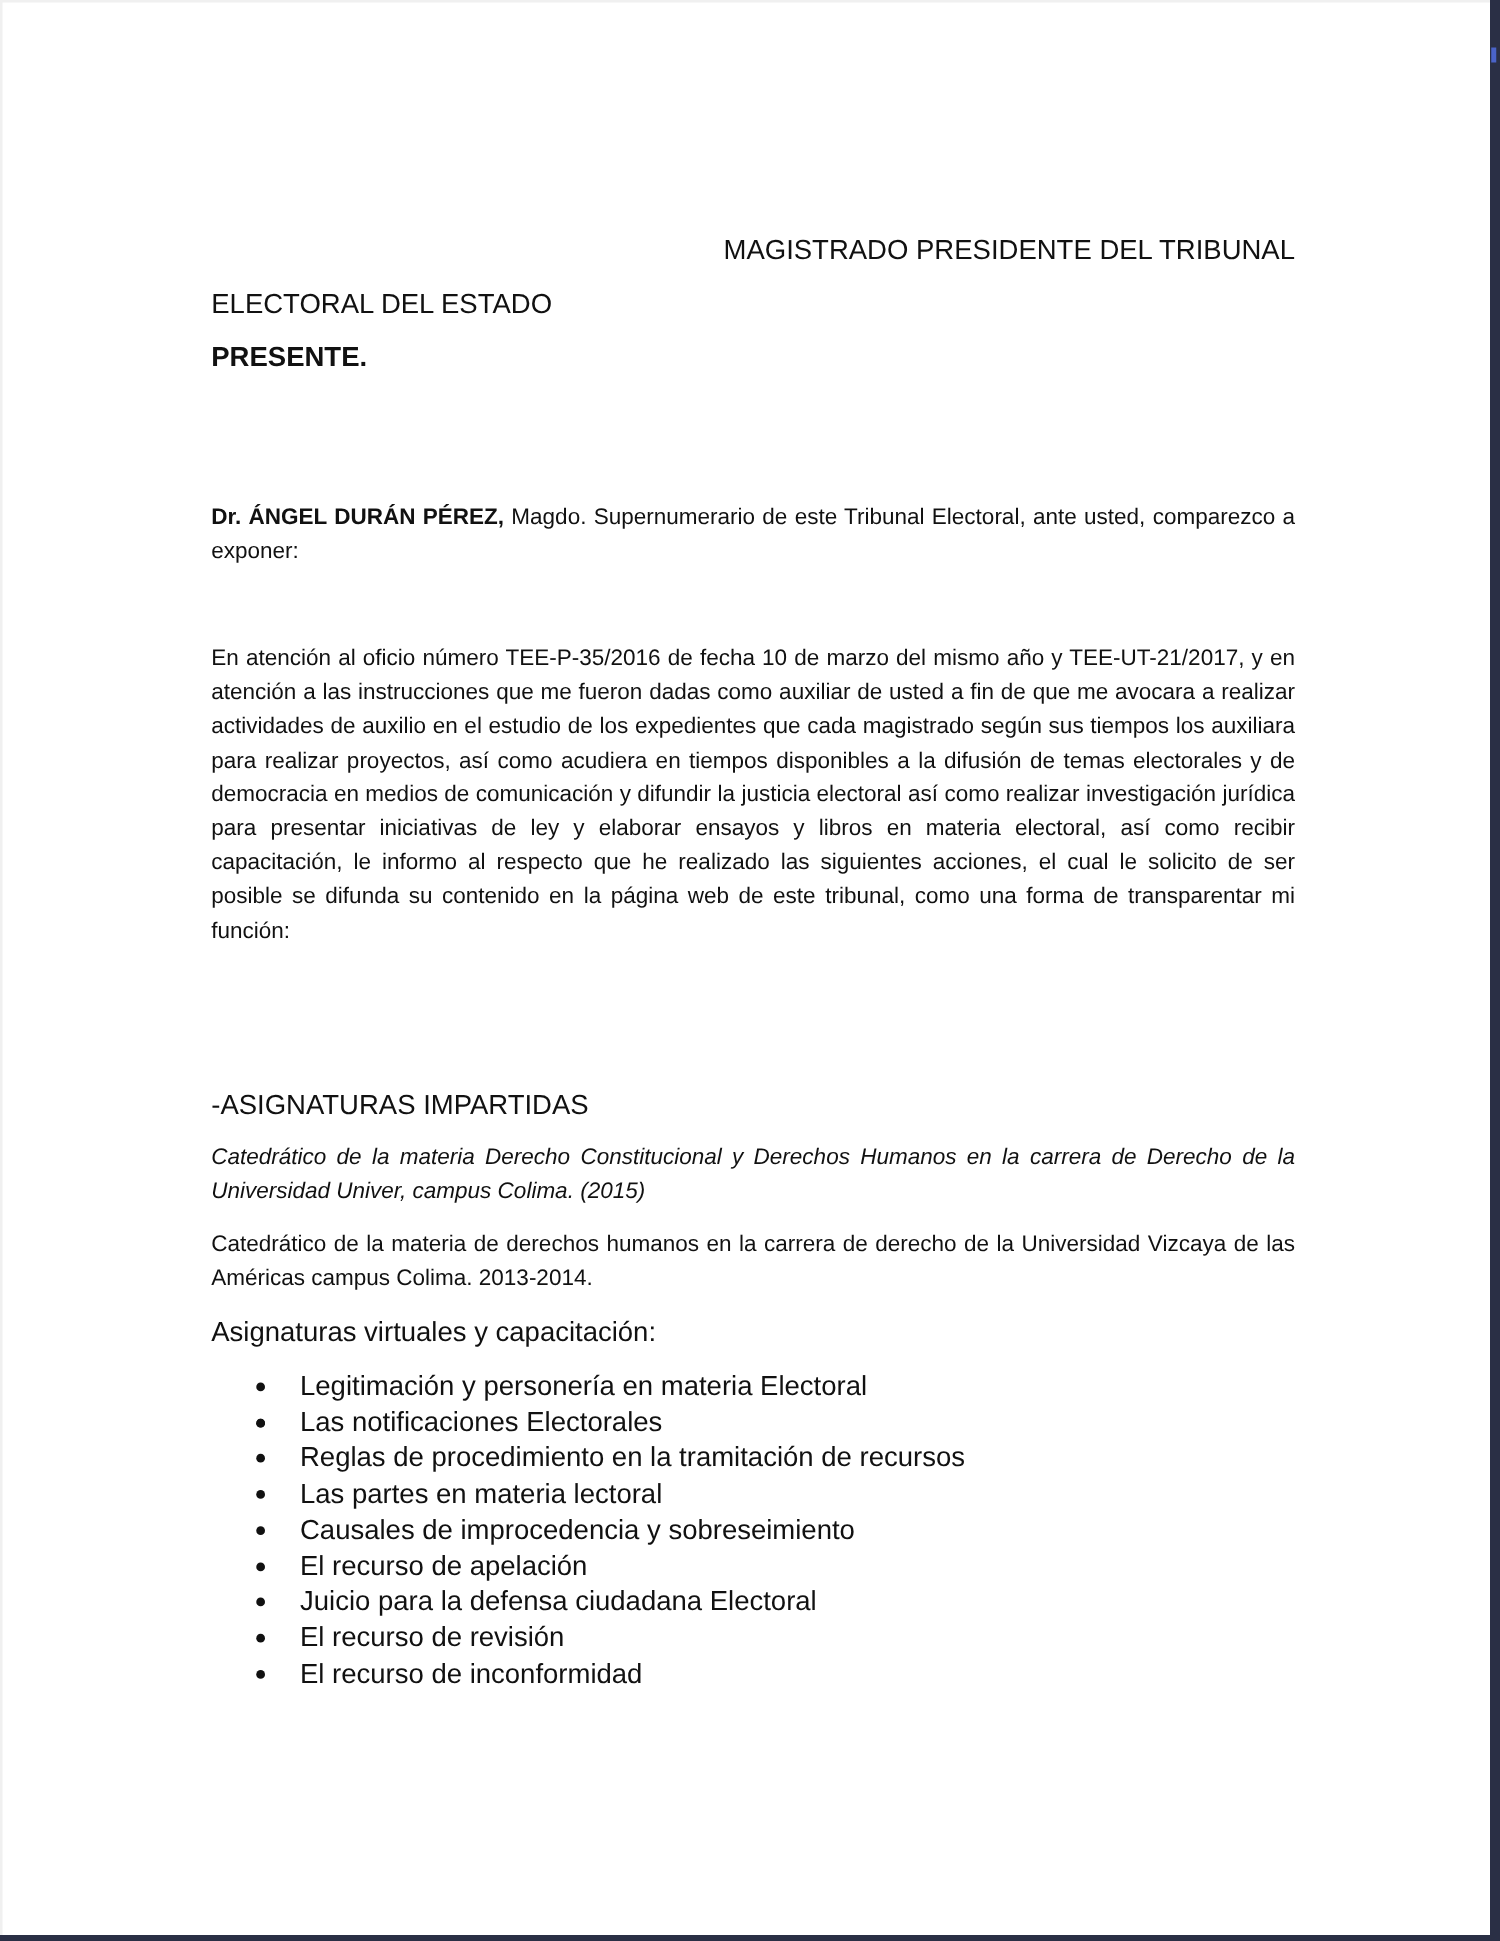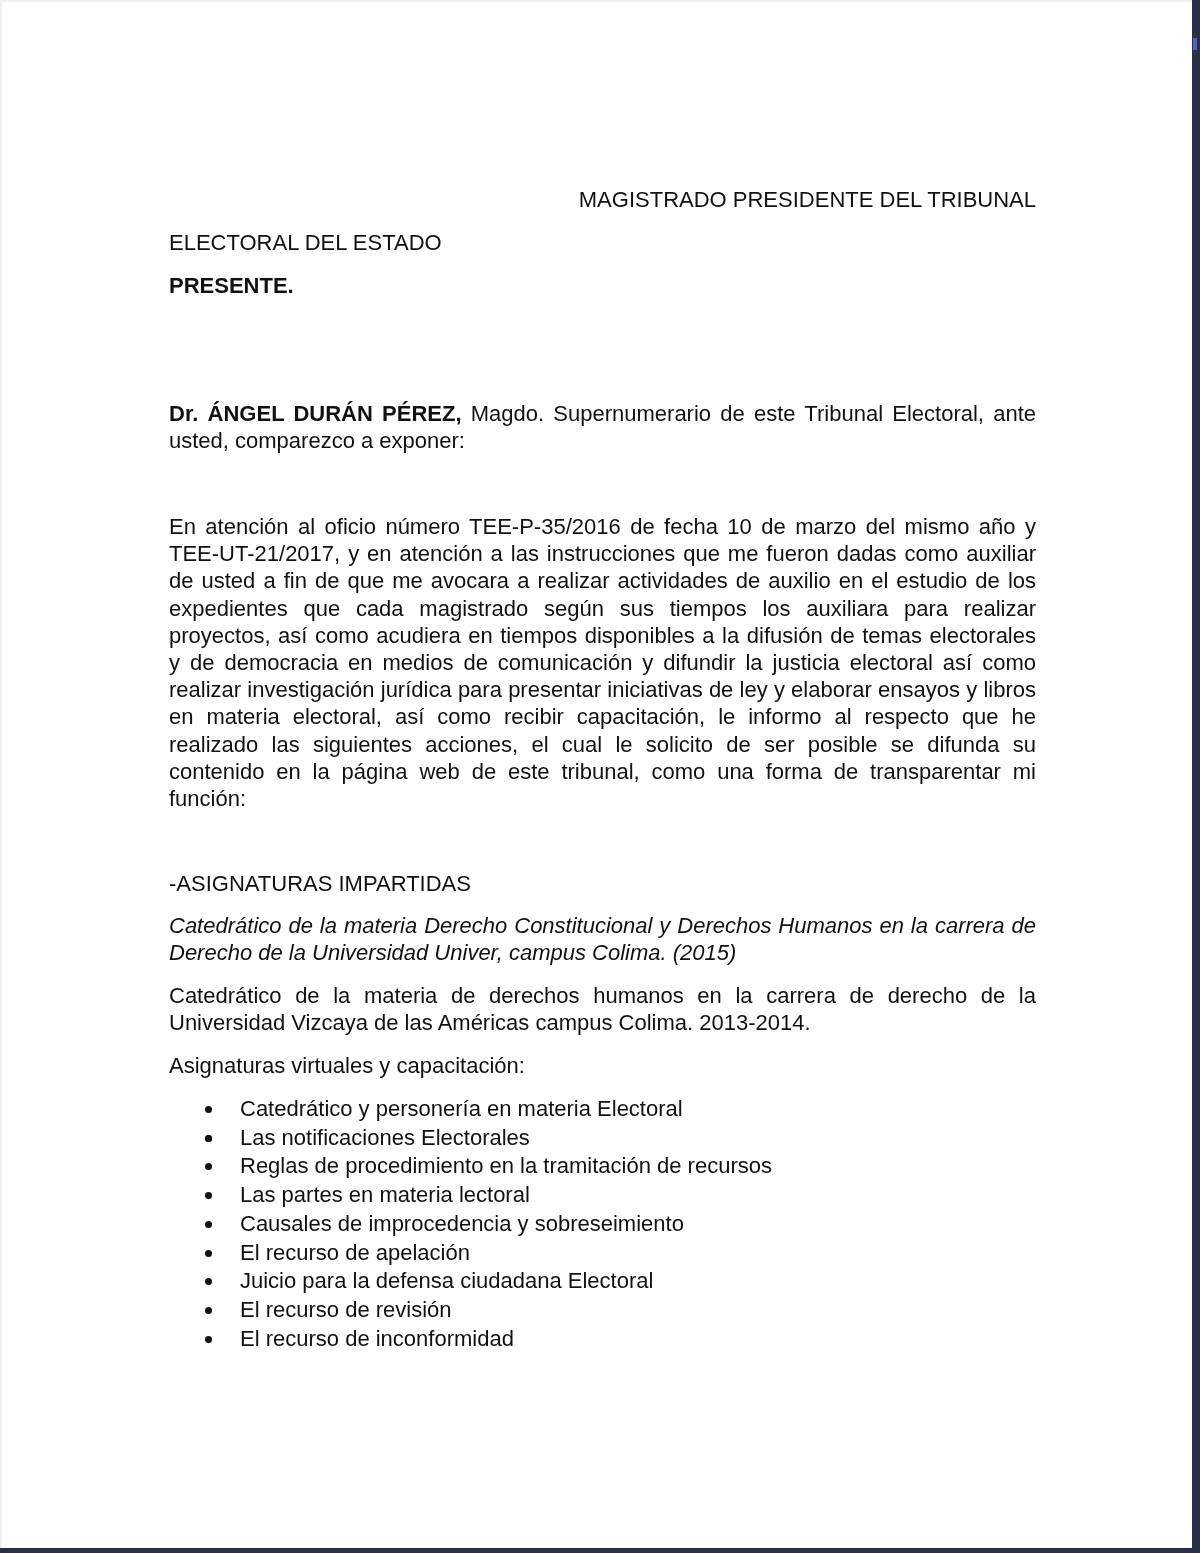--- a/index.html
+++ b/index.html
@@ -21,21 +21,21 @@
   }
   .right-edge .thumb {
     position:absolute; left:1px; top:38px; width:4px; height:12px; background:#4a63c8;
   }
   .bottom-edge {
     position:absolute; left:0; bottom:0; width:1200px; height:5px; background:#2a2f45;
   }
   .content { position:absolute; left:167px; width:867px; }
   .line { font-size:22px; line-height:27px; white-space:nowrap; }
   .bold { font-weight:bold; }
-  .para { font-size:22px; line-height:27.2px; text-align:justify; text-align-last:left; }
+  .para { font-size:18px; line-height:27.2px; text-align:justify; text-align-last:left; }
   .list { position:absolute; left:167px; top:1093px; margin:0; padding:0; list-style:none; }
   .list li { position:relative; font-size:22px; line-height:28.7px; padding-left:71px; white-space:nowrap; }
   .list li .bullet {
     position:absolute; left:36px; top:11px; width:7px; height:7px; border-radius:50%; background:#111;
   }
 </style>
 </head>
 <body>
 
 <div class="page">
@@ -49,21 +49,21 @@
   <div class="content para" style="top:511px;">En atención al oficio número TEE-P-35/2016 de fecha 10 de marzo del mismo año y TEE-UT-21/2017, y en atención a las instrucciones que me fueron dadas como auxiliar de usted a fin de que me avocara a realizar actividades de auxilio en el estudio de los expedientes que cada magistrado según sus tiempos los auxiliara para realizar proyectos, así como acudiera en tiempos disponibles a la difusión de temas electorales y de democracia en medios de comunicación y difundir la justicia electoral así como realizar investigación jurídica para presentar iniciativas de ley y elaborar ensayos y libros en materia electoral, así como recibir capacitación, le informo al respecto que he realizado las siguientes acciones, el cual le solicito de ser posible se difunda su contenido en la página web de este tribunal, como una forma de transparentar mi función:</div>
 
   <div class="content line" style="top:868px;">-ASIGNATURAS IMPARTIDAS</div>
 
   <div class="content para" style="top:910px;font-style:italic;">Catedrático de la materia Derecho Constitucional y Derechos Humanos en la carrera de Derecho de la Universidad Univer, campus Colima. (2015)</div>
   <div class="content para" style="top:980px;">Catedrático de la materia de derechos humanos en la carrera de derecho de la Universidad Vizcaya de las Américas campus Colima. 2013-2014.</div>
 
   <div class="content line" style="top:1050px;">Asignaturas virtuales y capacitación:</div>
 
   <ul class="list">
-    <li><span class="bullet"></span><span>Catedrático y personería en materia Electoral</span></li>
+    <li><span class="bullet"></span><span>Legitimación y personería en materia Electoral</span></li>
     <li><span class="bullet"></span></li>
     <li><span class="bullet"></span><span>Las notificaciones Electorales</span></li>
     <li><span class="bullet"></span><span>Reglas de procedimiento en la tramitación de recursos</span></li>
     <li><span class="bullet"></span><span>Las partes en materia lectoral</span></li>
     <li><span class="bullet"></span><span>Causales de improcedencia y sobreseimiento</span></li>
     <li><span class="bullet"></span><span>El recurso de apelación</span></li>
     <li><span class="bullet"></span><span>Juicio para la defensa ciudadana Electoral</span></li>
     <li><span class="bullet"></span><span>El recurso de revisión</span></li>
     <li><span class="bullet"></span><span>El recurso de inconformidad</span></li>
   </ul>

